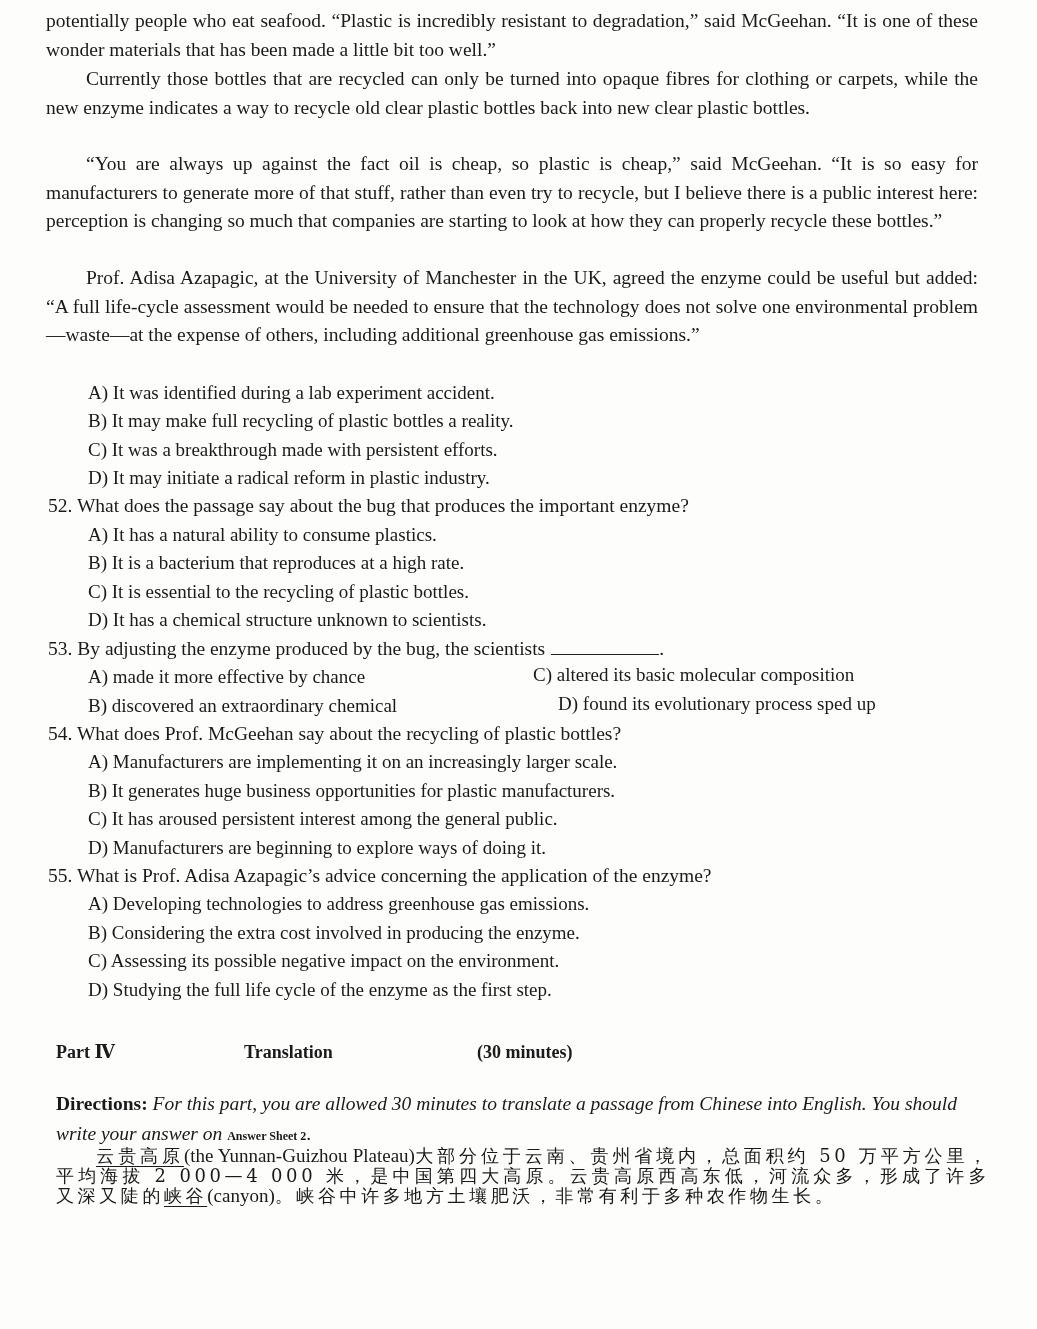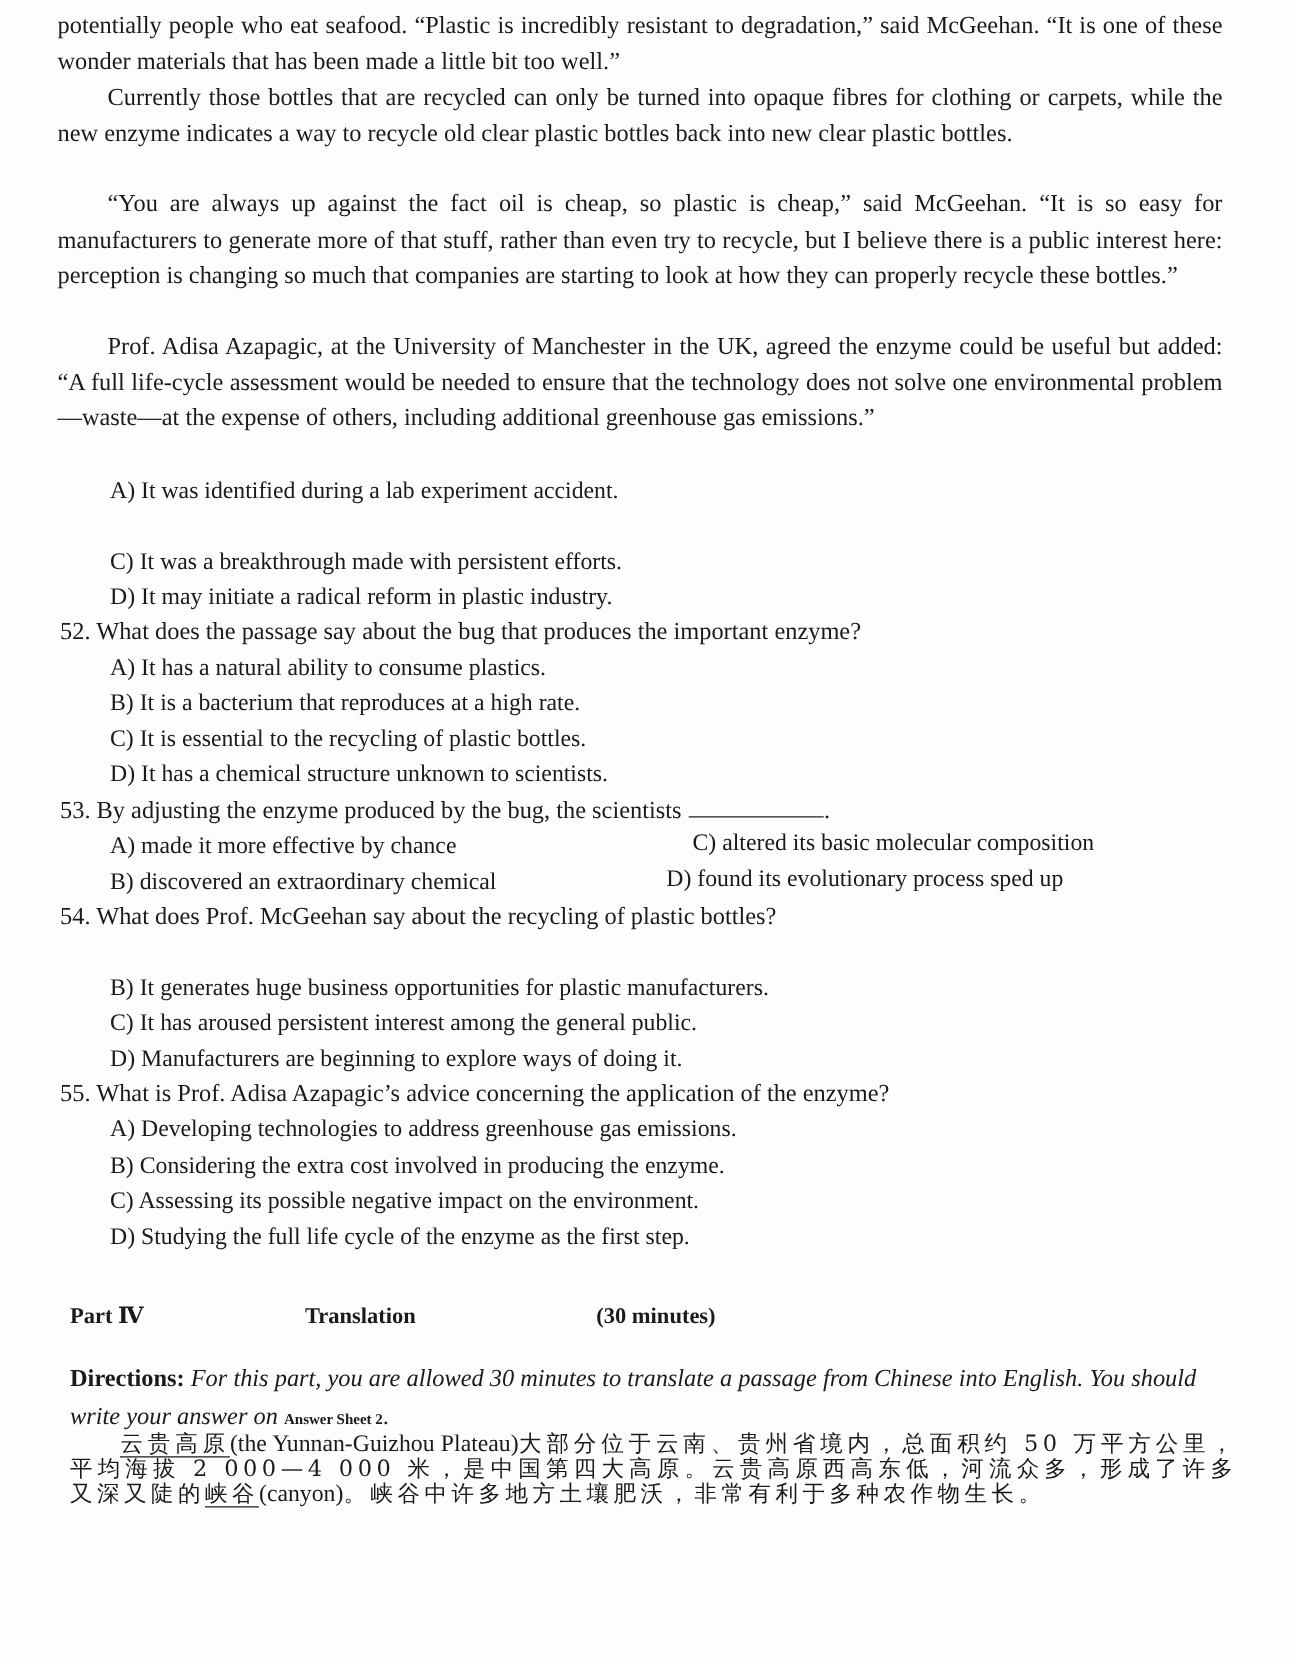--- a/index.html
+++ b/index.html
@@ -45,45 +45,47 @@
     <span class="indent"></span><span>Currently those bottles that are recycled can only be turned into opaque fibres for clothing or carpets, while the new enzyme indicates a way to recycle old clear plastic bottles back into new clear plastic bottles.</span>
   </div>
   <div class="para" style="top:150px;">
     <span class="indent"></span><span>“You are always up against the fact oil is cheap, so plastic is cheap,” said McGeehan. “It is so easy for manufacturers to generate more of that stuff, rather than even try to recycle, but I believe there is a public interest here: perception is changing so much that companies are starting to look at how they can properly recycle these bottles.”</span>
   </div>
   <div class="para" style="top:264px;">
     <span class="indent"></span><span>Prof. Adisa Azapagic, at the University of Manchester in the UK, agreed the enzyme could be useful but added: “A full life-cycle assessment would be needed to ensure that the technology does not solve one environmental problem—waste—at the expense of others, including additional greenhouse gas emissions.”</span>
   </div>
 
   <div class="opt" style="left:88px; top:379px;"><span>A)</span> <span>It was identified during a lab experiment accident.</span></div>
+  <div class="opt" style="left:88px; top:407px;"><span>B)</span> <span>It may make full recycling of plastic bottles a reality.</span></div>
   <div class="opt" style="left:88px; top:436px;"><span>C)</span> <span>It was a breakthrough made with persistent efforts.</span></div>
   <div class="opt" style="left:88px; top:464px;"><span>D)</span> <span>It may initiate a radical reform in plastic industry.</span></div>
 
   <div class="q" style="top:492px;">
     <span>52.</span>
     <span>What does the passage say about the bug that produces the important enzyme?</span>
   </div>
   <div class="opt" style="left:88px; top:521px;"><span>A)</span> <span>It has a natural ability to consume plastics.</span></div>
   <div class="opt" style="left:88px; top:549px;"><span>B)</span> <span>It is a bacterium that reproduces at a high rate.</span></div>
   <div class="opt" style="left:88px; top:578px;"><span>C)</span> <span>It is essential to the recycling of plastic bottles.</span></div>
   <div class="opt" style="left:88px; top:606px;"><span>D)</span> <span>It has a chemical structure unknown to scientists.</span></div>
 
   <div class="q" style="top:635px;">
     <span>53.</span>
     <span>By adjusting the enzyme produced by the bug, the scientists</span><span class="blank"></span><span>.</span>
   </div>
   <div class="opt" style="left:88px; top:663px;"><span>A)</span> <span>made it more effective by chance</span></div>
-  <div class="opt" style="left:533px; top:661px;margin-left:21px;"><span>C)</span> <span>altered its basic molecular composition</span></div>
+  <div class="opt" style="left:533px; top:661px;"><span>C)</span> <span>altered its basic molecular composition</span></div>
   <div class="opt" style="left:88px; top:692px;"><span>B)</span> <span>discovered an extraordinary chemical</span></div>
-  <div class="opt" style="left:533px; top:690px;"><span>D)</span> <span>found its evolutionary process sped up</span></div>
+  <div class="opt" style="left:558px; top:690px;"><span>D)</span> <span>found its evolutionary process sped up</span></div>
 
   <div class="q" style="top:720px;">
     <span>54.</span>
     <span>What does Prof. McGeehan say about the recycling of plastic bottles?</span>
   </div>
+  <div class="opt" style="left:88px; top:748px;"><span>A)</span> <span>Manufacturers are implementing it on an increasingly larger scale.</span></div>
   <div class="opt" style="left:88px; top:777px;"><span>B)</span> <span>It generates huge business opportunities for plastic manufacturers.</span></div>
   <div class="opt" style="left:88px; top:805px;"><span>C)</span> <span>It has aroused persistent interest among the general public.</span></div>
   <div class="opt" style="left:88px; top:834px;"><span>D)</span> <span>Manufacturers are beginning to explore ways of doing it.</span></div>
 
   <div class="q" style="top:862px;">
     <span>55.</span>
     <span>What is Prof. Adisa Azapagic’s advice concerning the application of the enzyme?</span>
   </div>
   <div class="opt" style="left:88px; top:890px;"><span>A)</span> <span>Developing technologies to address greenhouse gas emissions.</span></div>
   <div class="opt" style="left:88px; top:919px;"><span>B)</span> <span>Considering the extra cost involved in producing the enzyme.</span></div>

